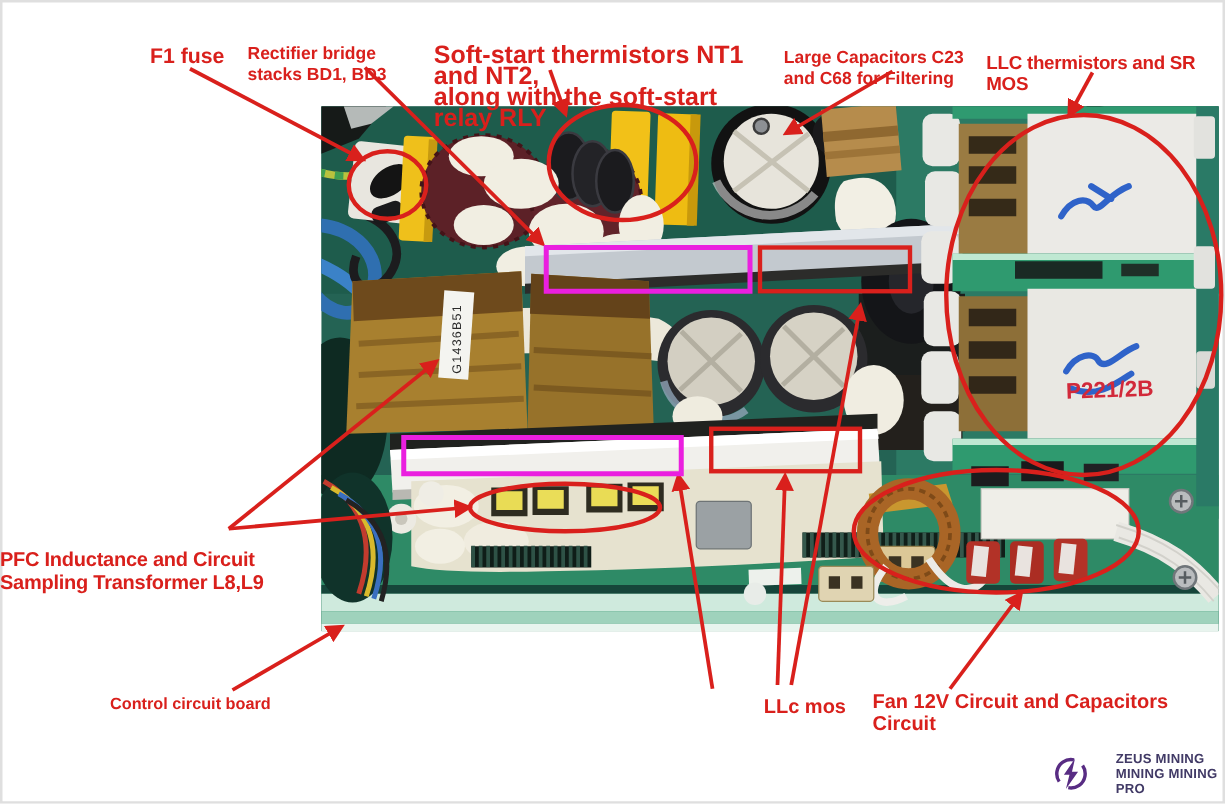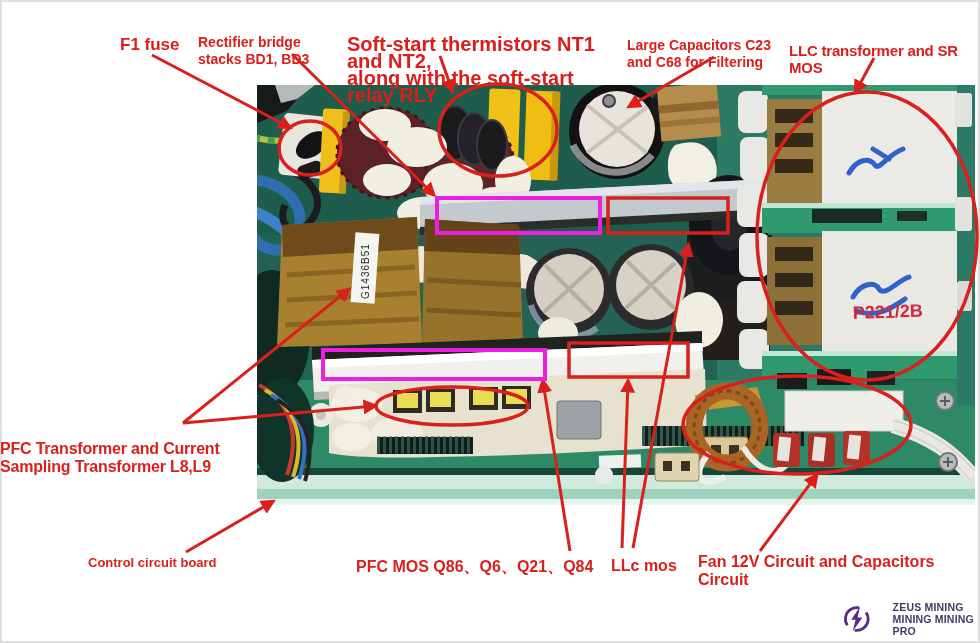--- a/index.html
+++ b/index.html
@@ -268,25 +268,24 @@
     </svg>
   </div>
 
   <div class="lbl" style="left:86px;top:35px;font-size:17px;margin-left:34px;">F1 fuse</div>
   <div class="lbl center" style="left:198px;top:18px;width:135px;font-size:14px;line-height:17px;">Rectifier bridge
 stacks BD1, BD3</div>
   <div class="lbl center" style="left:347px;top:20px;width:266px;font-size:20px;line-height:17px;">Soft-start thermistors NT1 and NT2,
 along with the soft-start relay RLY</div>
   <div class="lbl center" style="left:627px;top:21px;width:160px;font-size:14px;line-height:17px;">Large Capacitors C23
 and C68 for Filtering</div>
-  <div class="lbl" style="left:789px;top:42px;font-size:15px;letter-spacing:-.2px;">LLC transformer and SR MOS</div>
-  <div class="lbl center" style="left:0px;top:424px;width:228px;font-size:16px;line-height:18px;letter-spacing:-.2px;">PFC Transformer and Current
+  <div class="lbl" style="left:789px;top:42px;font-size:15px;letter-spacing:-.2px;">LLC thermistors and SR MOS</div>
+  <div class="lbl center" style="left:0px;top:424px;width:228px;font-size:16px;line-height:18px;letter-spacing:-.2px;">PFC Inductance and Circuit
 Sampling Transformer L8,L9</div>
   <div class="lbl" style="left:88px;top:555px;font-size:13px;">Control circuit board</div>
-  <div class="lbl" style="left:356px;top:557px;font-size:16px;">PFC MOS Q86、Q6、Q21、Q84</div>
   <div class="lbl" style="left:611px;top:557px;font-size:16px;">LLc mos</div>
   <div class="lbl" style="left:698px;top:553px;font-size:16px;">Fan 12V Circuit and Capacitors Circuit</div>
 
   <svg class="overlay" width="980" height="643" viewBox="0 0 980 643">
     <defs>
       <marker id="ah" viewBox="0 0 10 10" refX="7" refY="5" markerWidth="5" markerHeight="5" orient="auto-start-reverse">
         <path class="ah" d="M0,0 L10,5 L0,10 z"></path>
       </marker>
     </defs>
 

